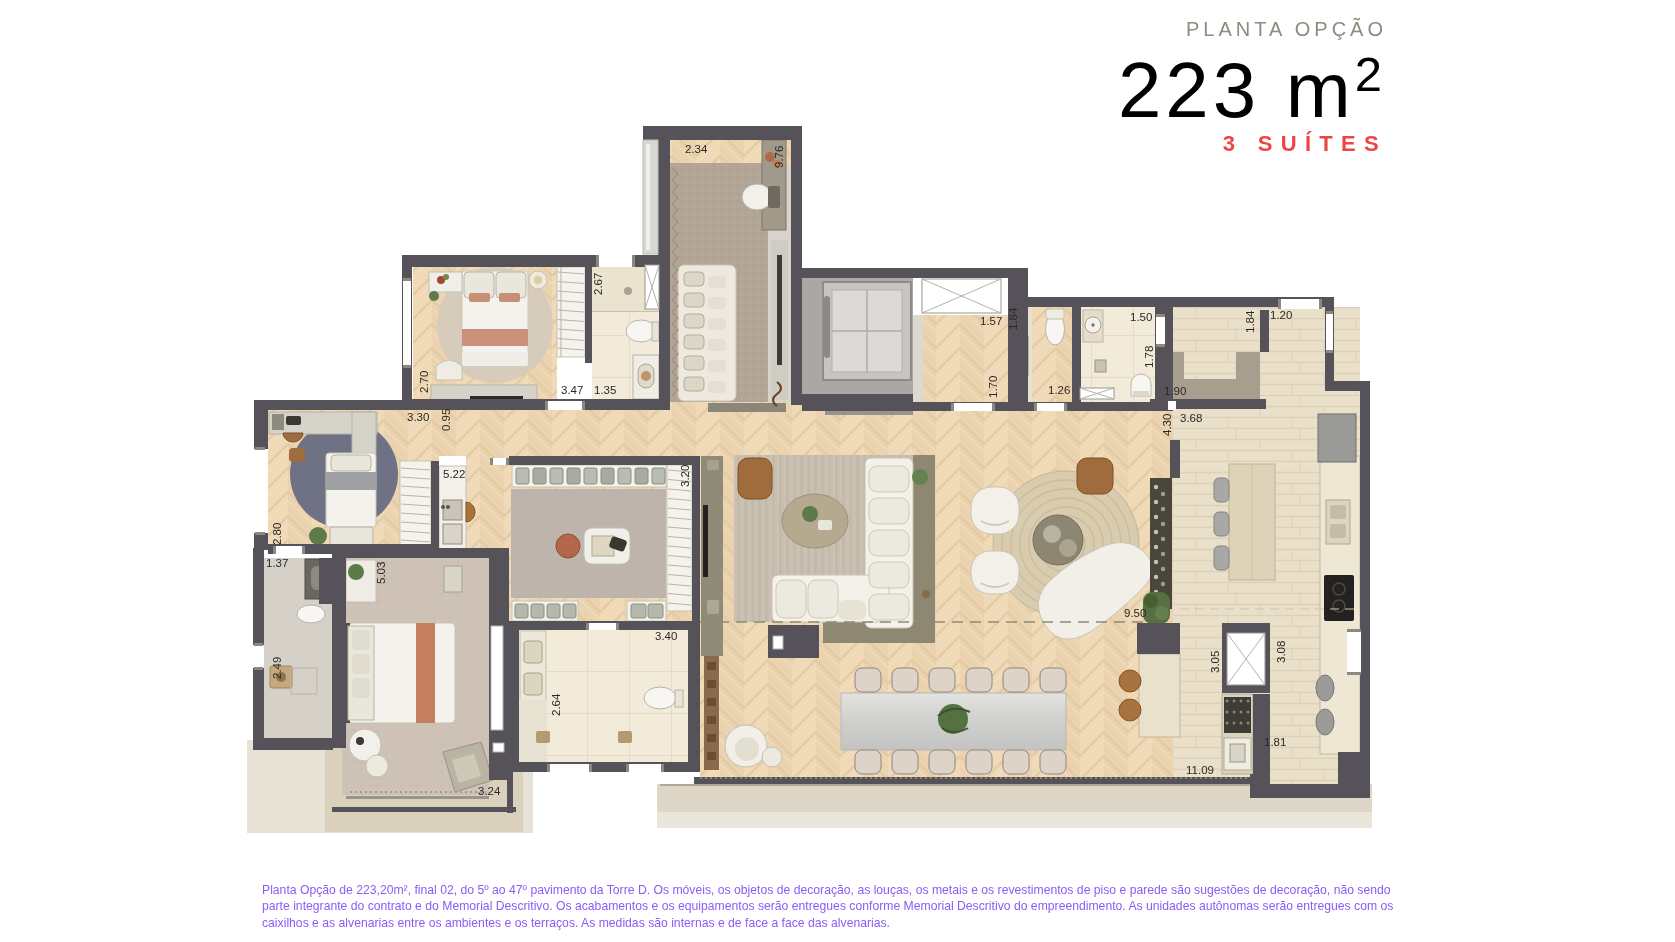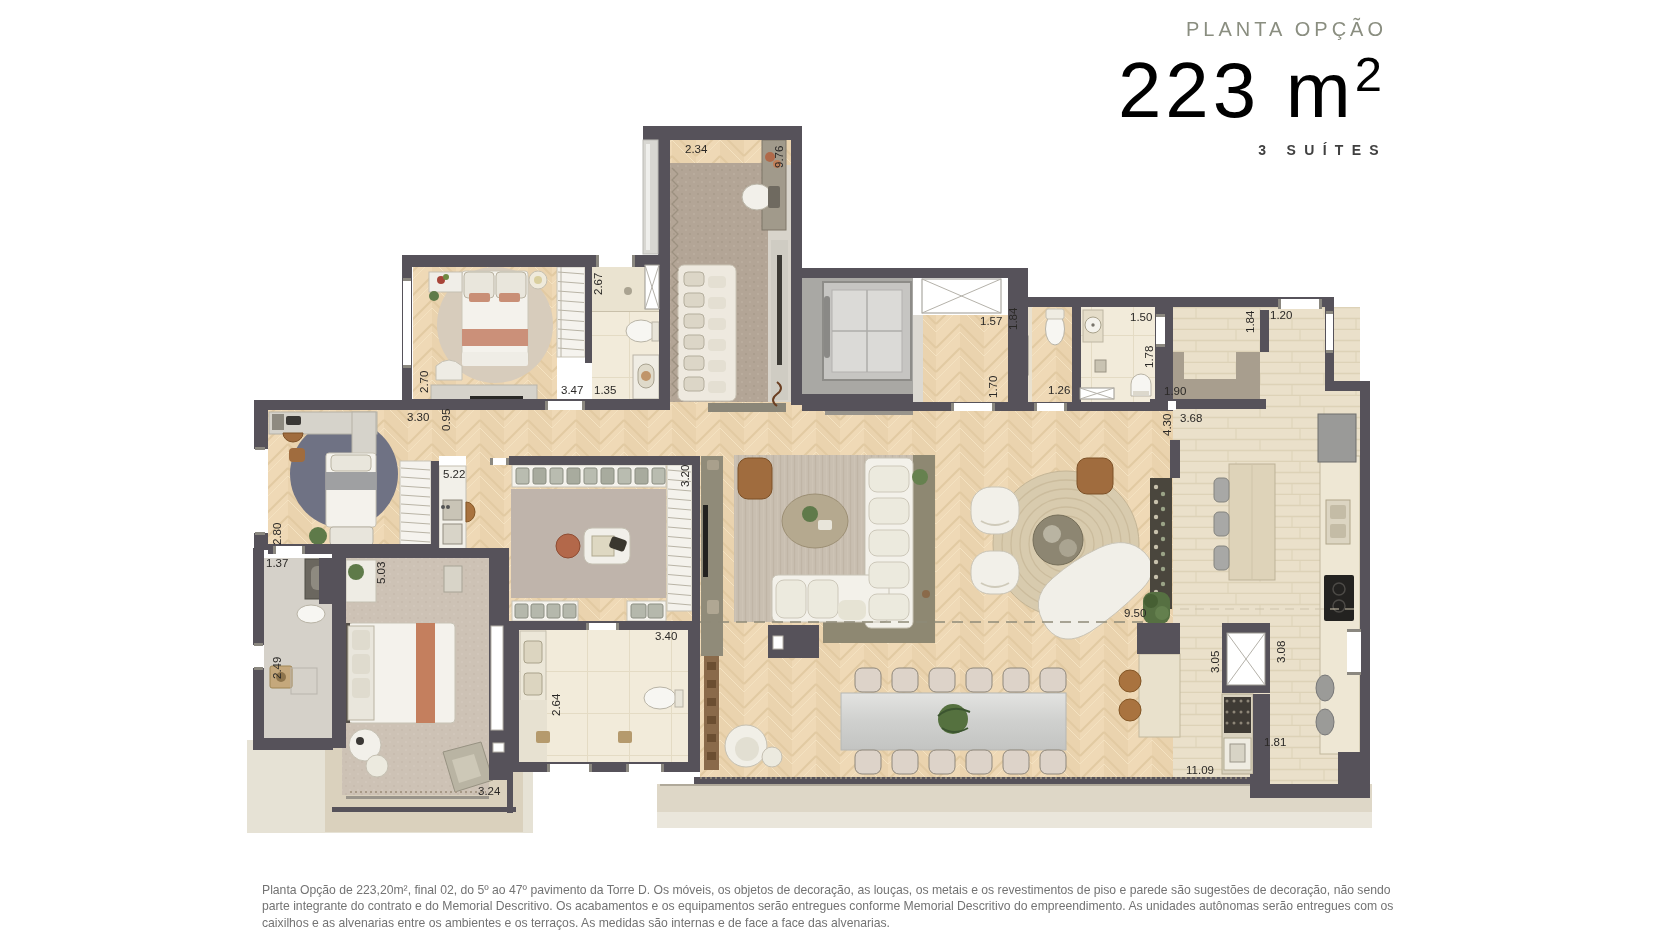--- a/index.html
+++ b/index.html
@@ -1,20 +1,20 @@
 <!DOCTYPE html>
 <html><head><meta charset="utf-8"><style>
 html,body{margin:0;padding:0;background:#fff;width:1675px;height:942px;overflow:hidden}
 *{font-family:"Liberation Sans",sans-serif}
 .hdr{position:absolute;right:293px;text-align:left}
 #h1{top:19px;font-size:20px;letter-spacing:4px;color:#8a8e80;right:288px;line-height:1}
 #h2{top:52px;font-size:78px;color:#000000;letter-spacing:4px;font-weight:400;line-height:0.905}
 #h2 .sup{font-size:49px;vertical-align:26px;letter-spacing:0}
-#h3{top:143px;font-size:14px;font-weight:bold;letter-spacing:8.3px;color:#404040;right:288px;line-height:1}
-#ftr{position:absolute;left:262px;top:882px;width:1200px;font-size:12.2px;line-height:16.3px;color:#737373;white-space:nowrap}
+#h3{top:133px;font-size:22px;font-weight:bold;letter-spacing:8.3px;color:#ef4444;right:288px;line-height:1}
+#ftr{position:absolute;left:262px;top:882px;width:1200px;font-size:12.2px;line-height:16.3px;color:#8b5cf6;white-space:nowrap}
 </style></head><body>
 <svg width="1675" height="942" style="position:absolute;left:0;top:0" font-family="Liberation Sans, sans-serif">
 
 <defs>
 <pattern id="wood" width="48" height="48" patternUnits="userSpaceOnUse">
  <rect width="24" height="48" fill="#ead3ae"></rect>
  <rect x="24" width="24" height="48" fill="#efd9b6"></rect>
  <path d="M0,-12 L24,12 M0,12 L24,36 M0,36 L24,60" stroke="#e2caa2" stroke-width="2" fill="none"></path>
  <path d="M24,12 L48,-12 M24,36 L48,12 M24,60 L48,36" stroke="#e2caa2" stroke-width="2" fill="none"></path>
  <path d="M0,-4 L24,20 M0,20 L24,44 M0,44 L24,68" stroke="#f4e2c1" stroke-width="1" fill="none"></path>

